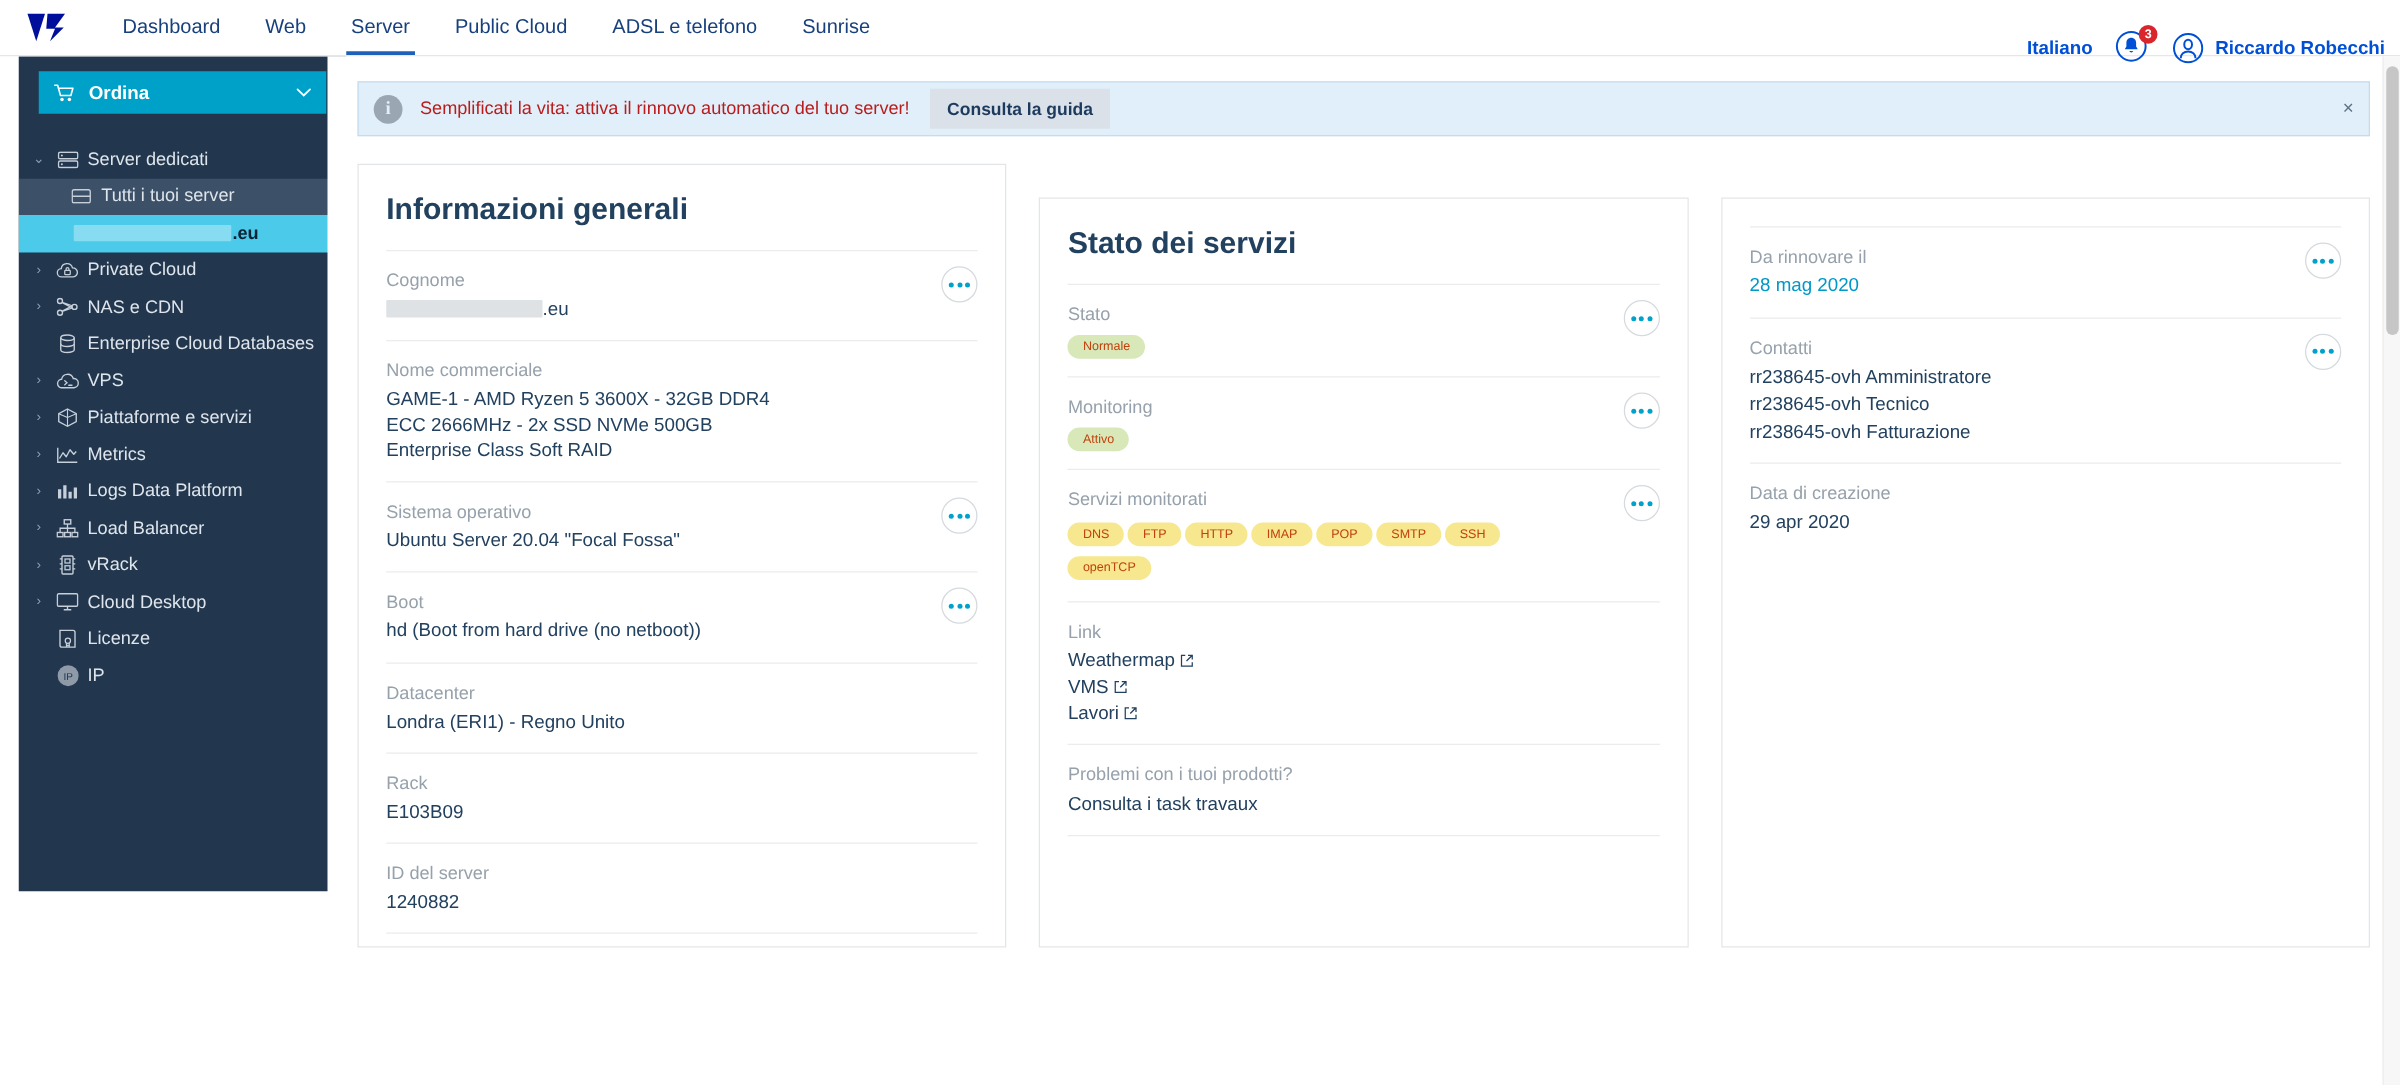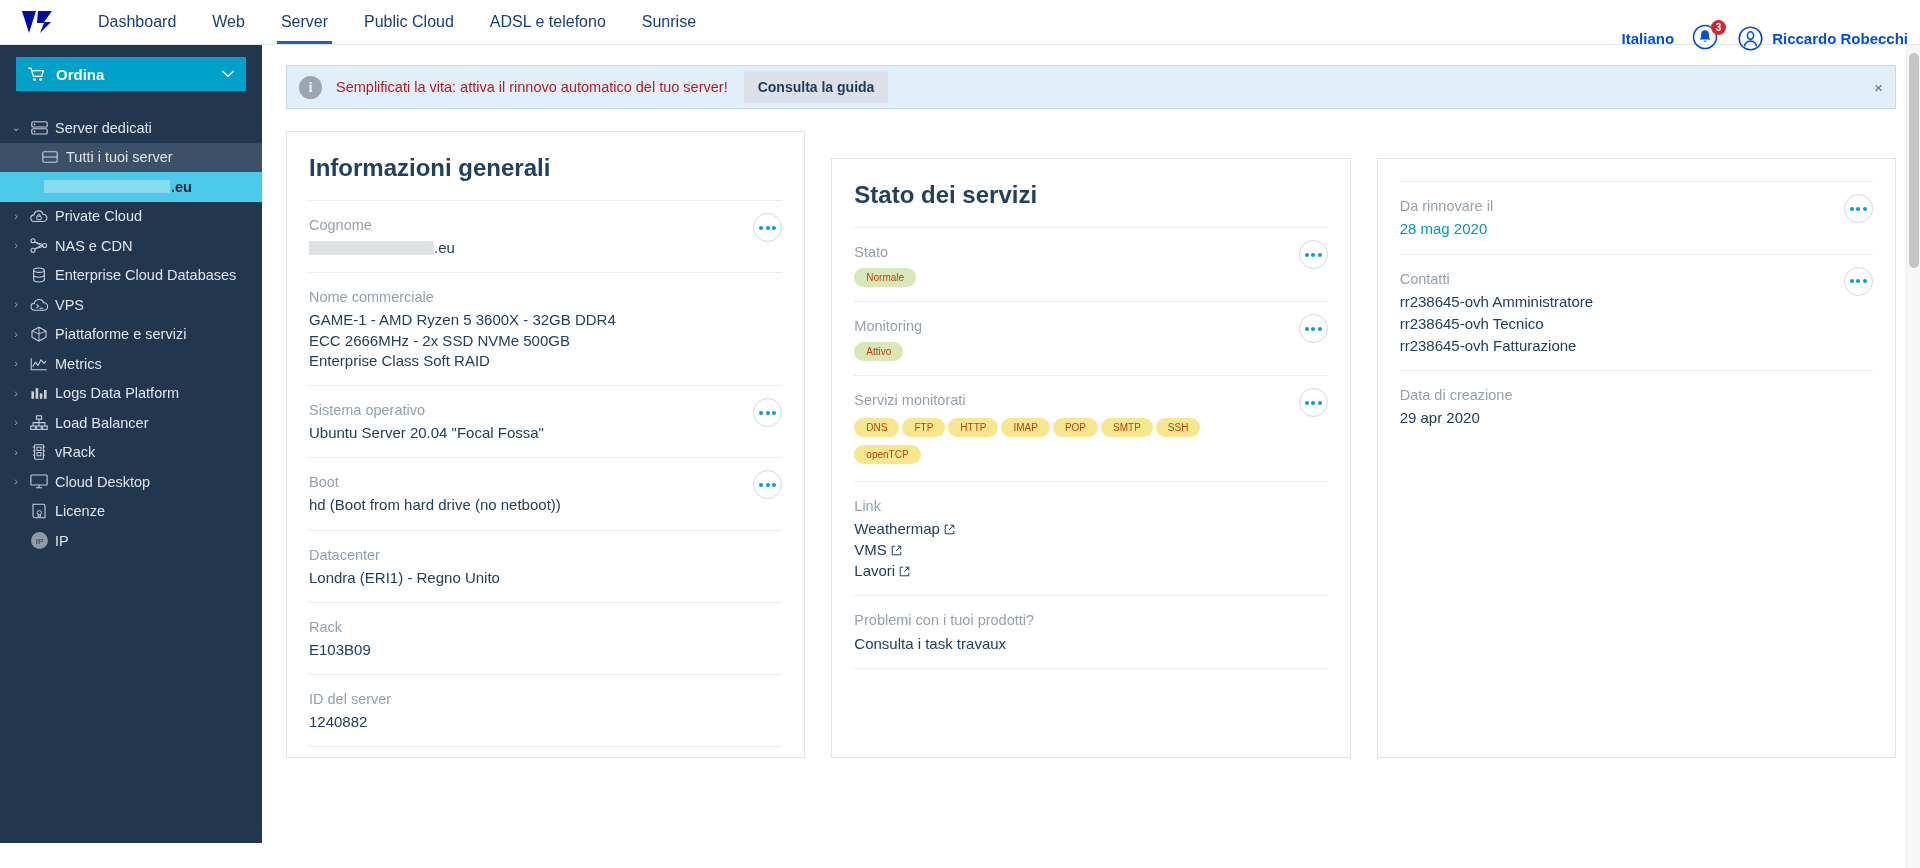--- a/index.html
+++ b/index.html
@@ -48,22 +48,22 @@
     font-size: 10px; font-weight: bold;
     min-width: 15px; height: 15px; border-radius: 8px;
     display: flex; align-items: center; justify-content: center;
     padding: 0 3px;
   }
   .user { display: flex; align-items: center; gap: 9px; cursor: pointer; }
   .user-name { font-size: 15px; color: #0050d7; font-weight: bold; white-space: nowrap; }
 
   
   .sidebar {
-    position: absolute; top: 45px; left: 0;
-    width: 262px; height: 798px;
+    position: absolute; top: 45px; left: 15px;
+    width: 262px; height: 668px;
     background: #22374e;
     overflow: hidden;
   }
   .order-btn {
     margin: 12px 16px 12px 16px;
     height: 34px; background: #00a1c9;
     display: flex; align-items: center; gap: 11px;
     padding: 0 12px; cursor: pointer;
     color: #fff; font-size: 15px; font-weight: bold;
     position: relative;

